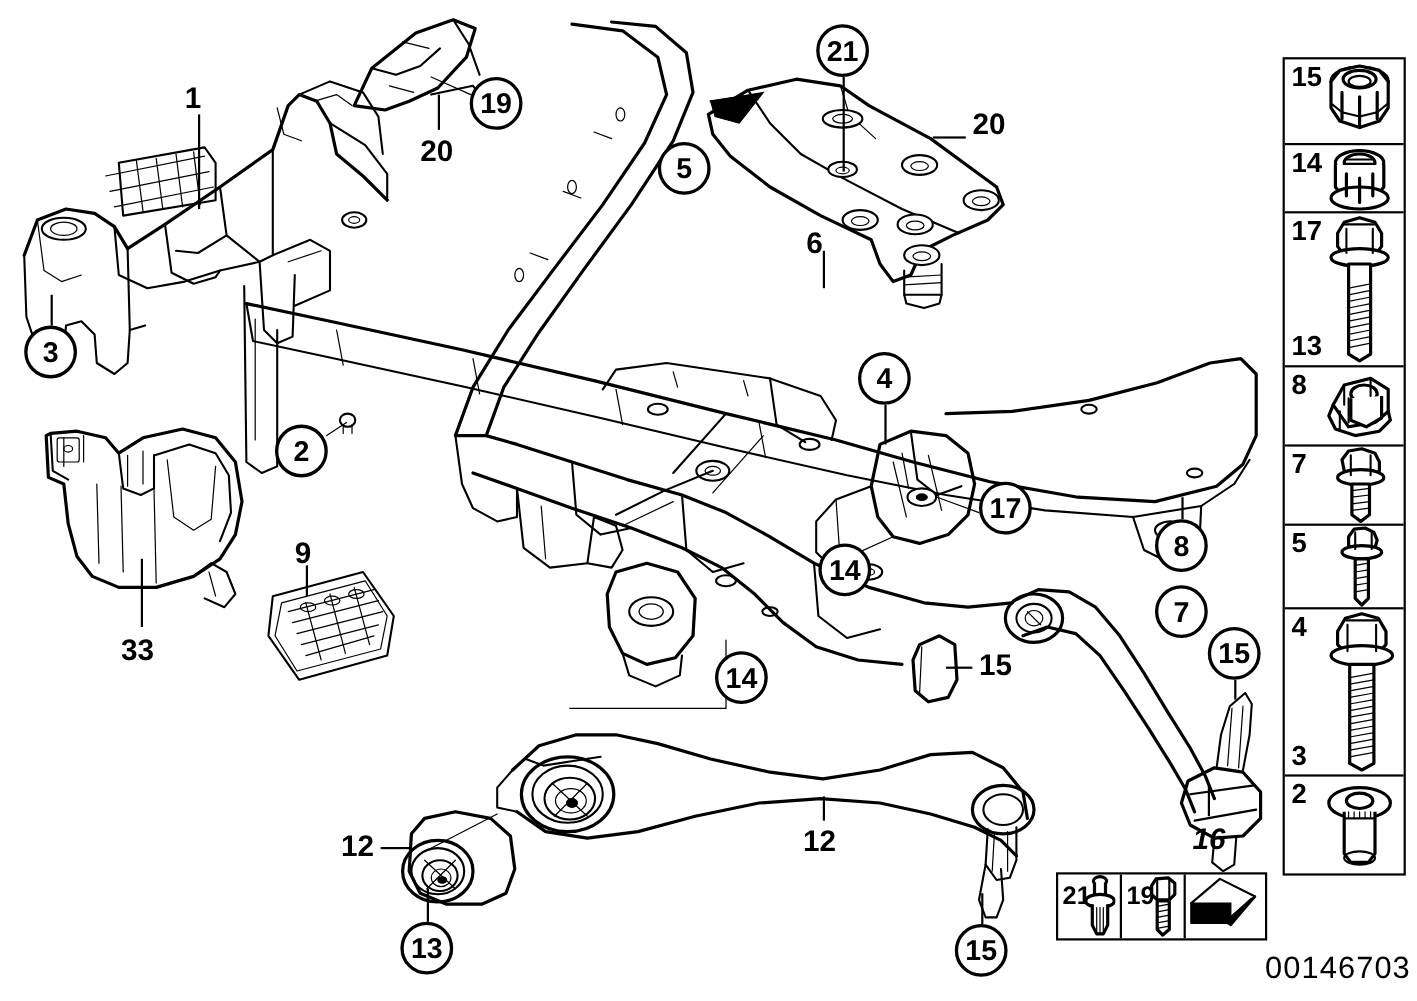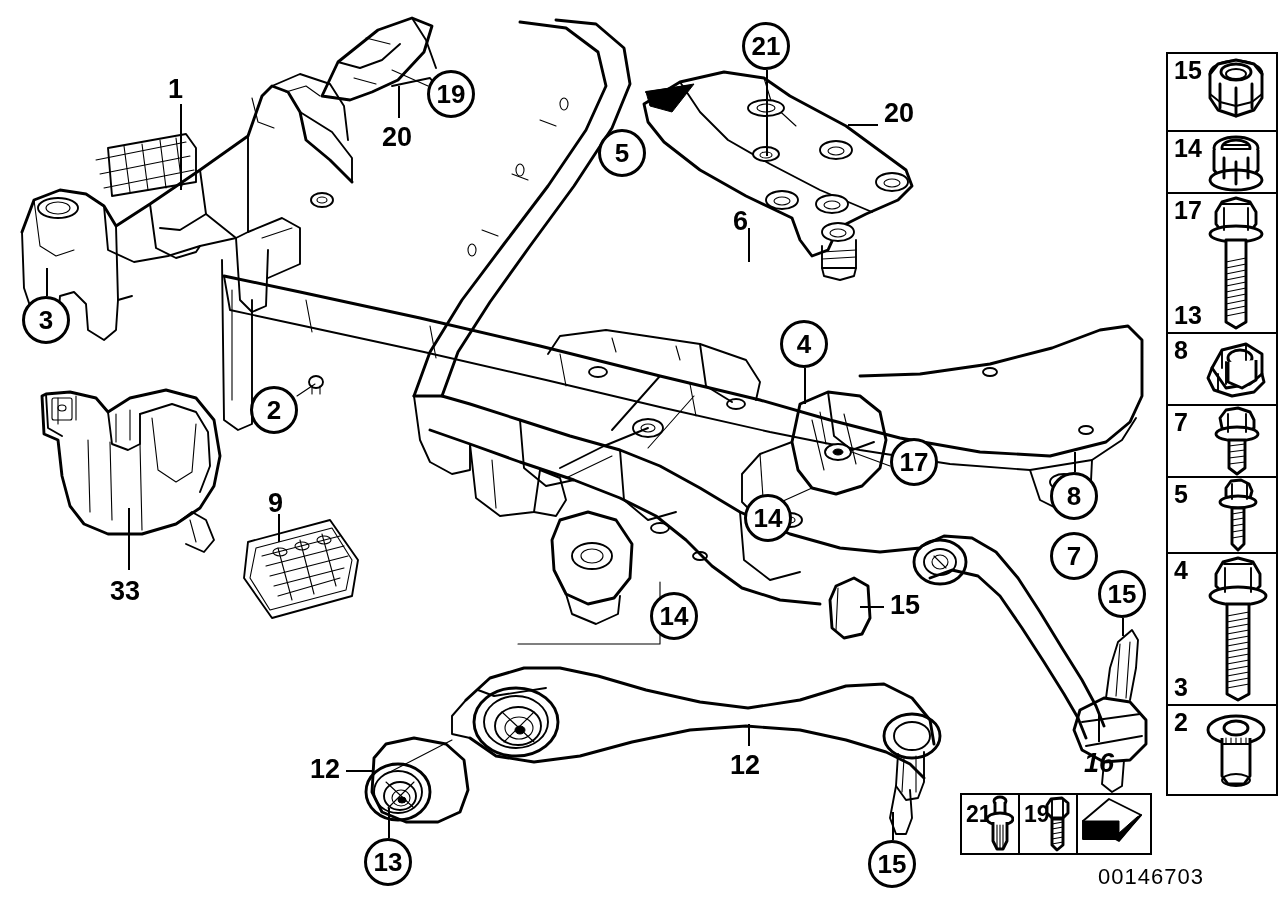--- a/index.html
+++ b/index.html
@@ -25,21 +25,21 @@
   .lnum.bot{top:auto;bottom:4px;}
   .lart{position:absolute;right:4px;top:0;bottom:0;width:74px;}
 
   
   #legend2{position:absolute;left:960px;top:793px;height:62px;
            border:2px solid #000;box-sizing:border-box;display:flex;background:#fff;}
   .l2cell{position:relative;width:58px;border-right:2px solid #000;box-sizing:border-box;}
   .l2cell:last-child{border-right:none;width:72px;}
   .l2num{position:absolute;left:4px;top:8px;font-weight:bold;font-size:23px;line-height:1;}
 
-  #diagid{position:absolute;left:1098px;top:864px;font-size:22px;font-weight:normal;
+  #diagid{position:absolute;left:1150px;top:864px;font-size:28px;font-weight:normal;
           letter-spacing:1px;}
 
   svg{display:block;}
   .ln{fill:none;stroke:#000;stroke-linecap:round;stroke-linejoin:round;}
   .w1{stroke-width:1.1;}
   .w2{stroke-width:1.9;}
   .w3{stroke-width:2.9;}
   .fillw{fill:#fff;stroke:#000;stroke-linejoin:round;}
   .fillk{fill:#000;stroke:#000;}
 </style>

